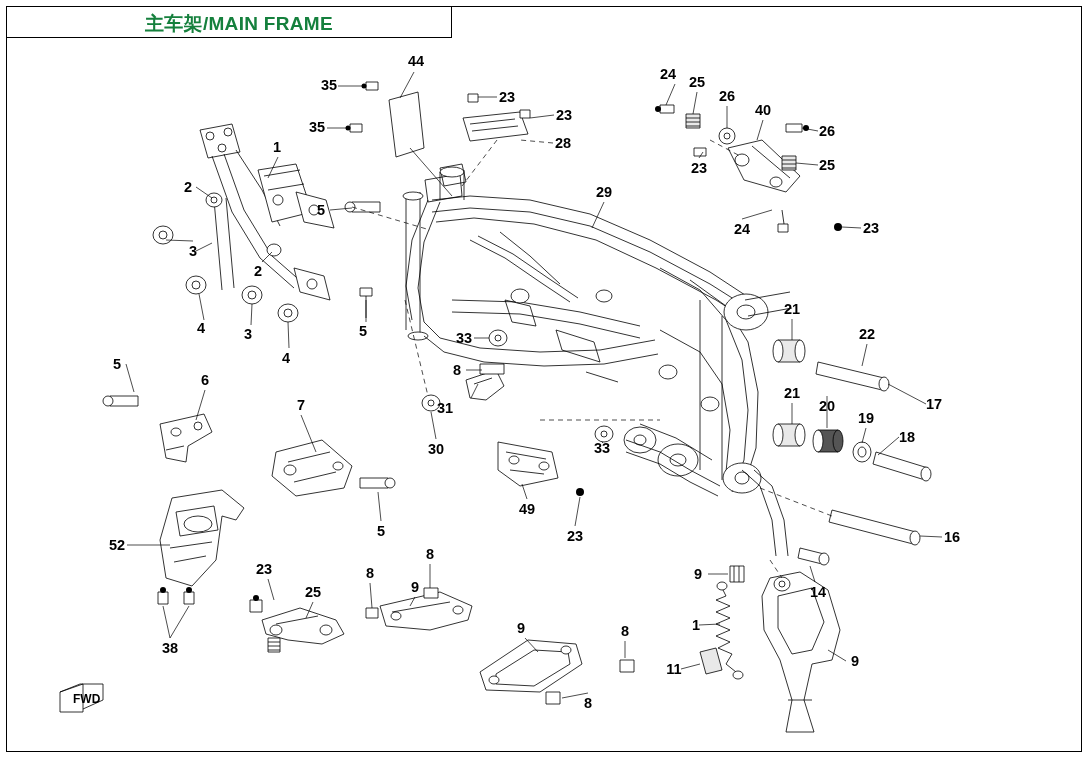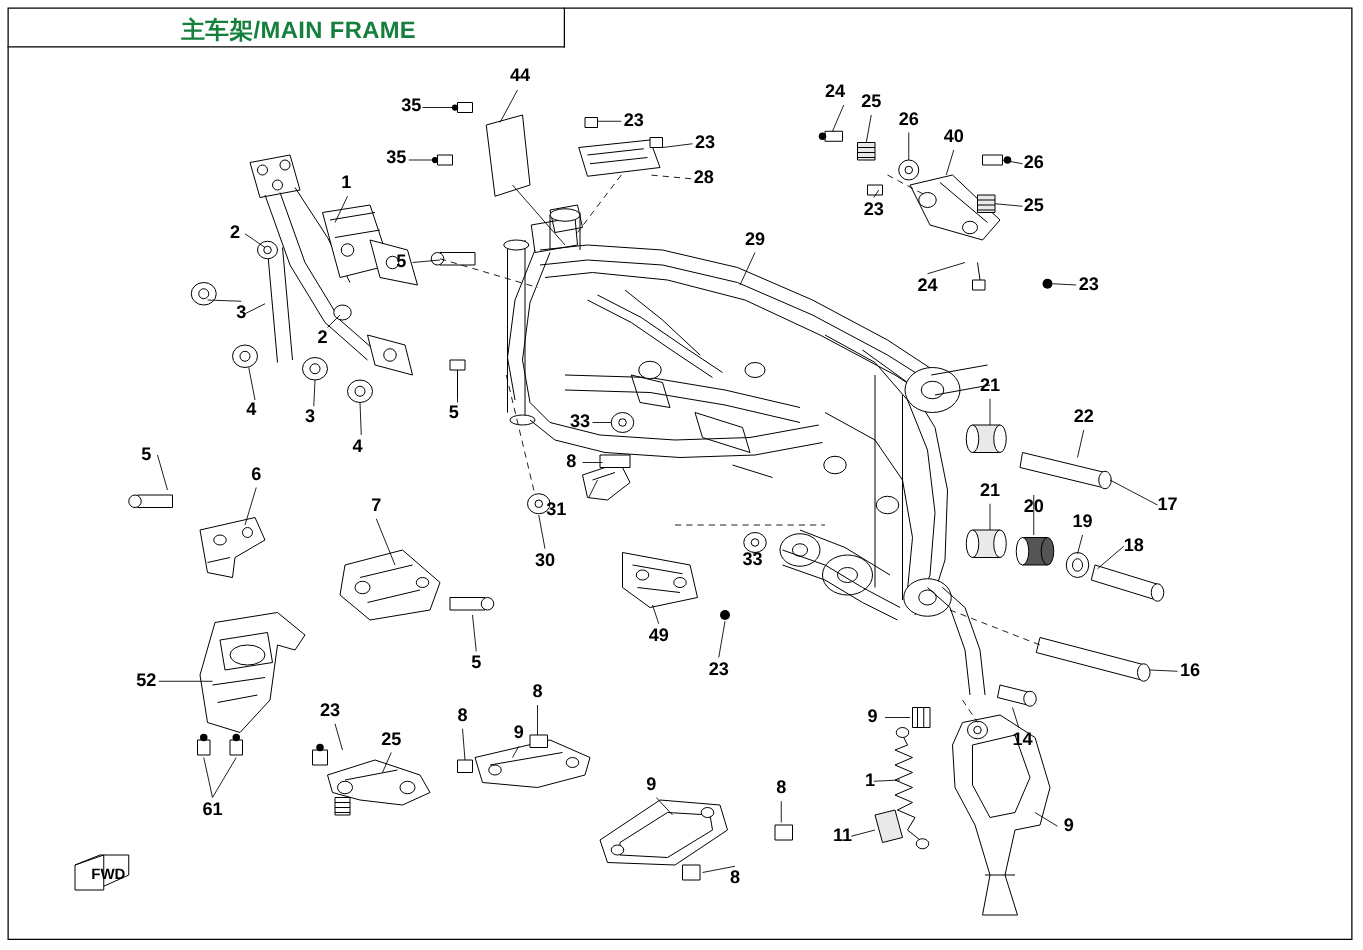--- a/index.html
+++ b/index.html
@@ -529,18 +529,18 @@
   <div class="lbl" style="left:430px;top:554px">8</div>
   <div class="lbl" style="left:698px;top:574px">9</div>
   <div class="lbl" style="left:818px;top:592px">14</div>
   <div class="lbl" style="left:370px;top:573px">8</div>
   <div class="lbl" style="left:264px;top:569px">23</div>
   <div class="lbl" style="left:313px;top:592px">25</div>
   <div class="lbl" style="left:415px;top:587px">9</div>
   <div class="lbl" style="left:696px;top:625px">1</div>
   <div class="lbl" style="left:521px;top:628px">9</div>
   <div class="lbl" style="left:625px;top:631px">8</div>
-  <div class="lbl" style="left:170px;top:648px">61</div>
+  <div class="lbl" style="left:170px;top:648px">38</div>
   <div class="lbl" style="left:674px;top:669px">11</div>
   <div class="lbl" style="left:855px;top:661px">9</div>
   <div class="lbl" style="left:588px;top:703px">8</div>
 
 </div>
 
 </body></html>

